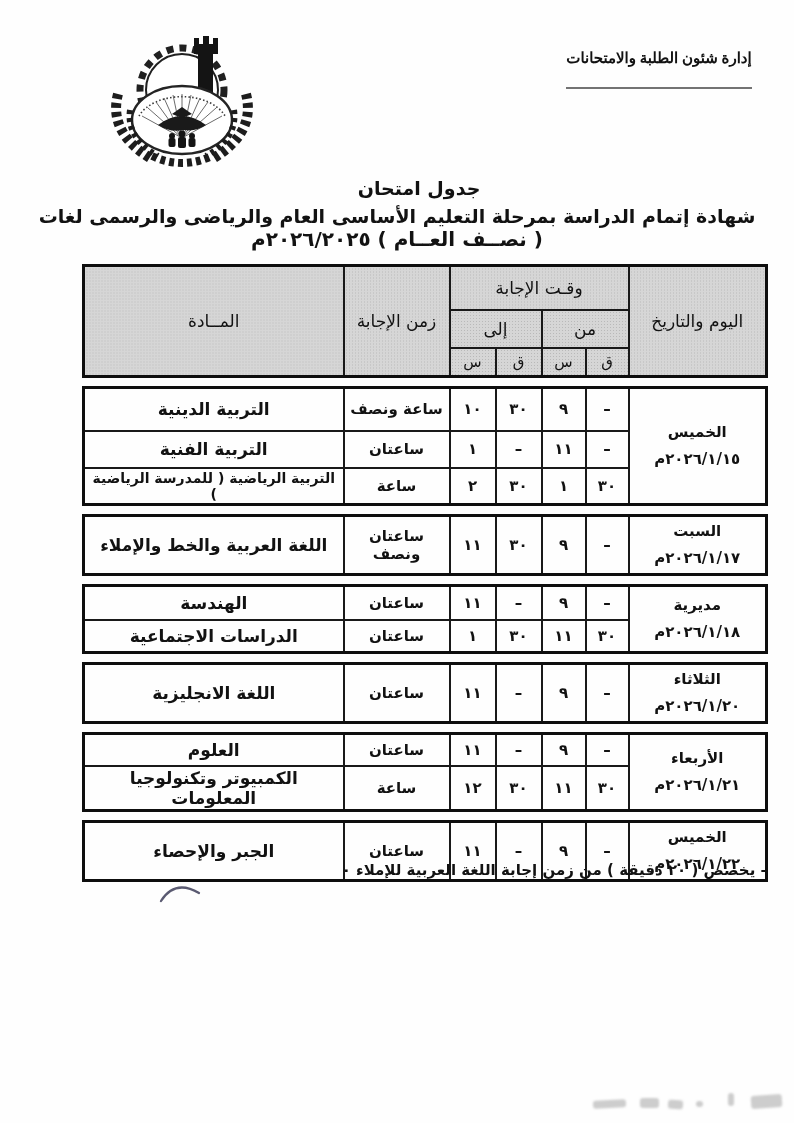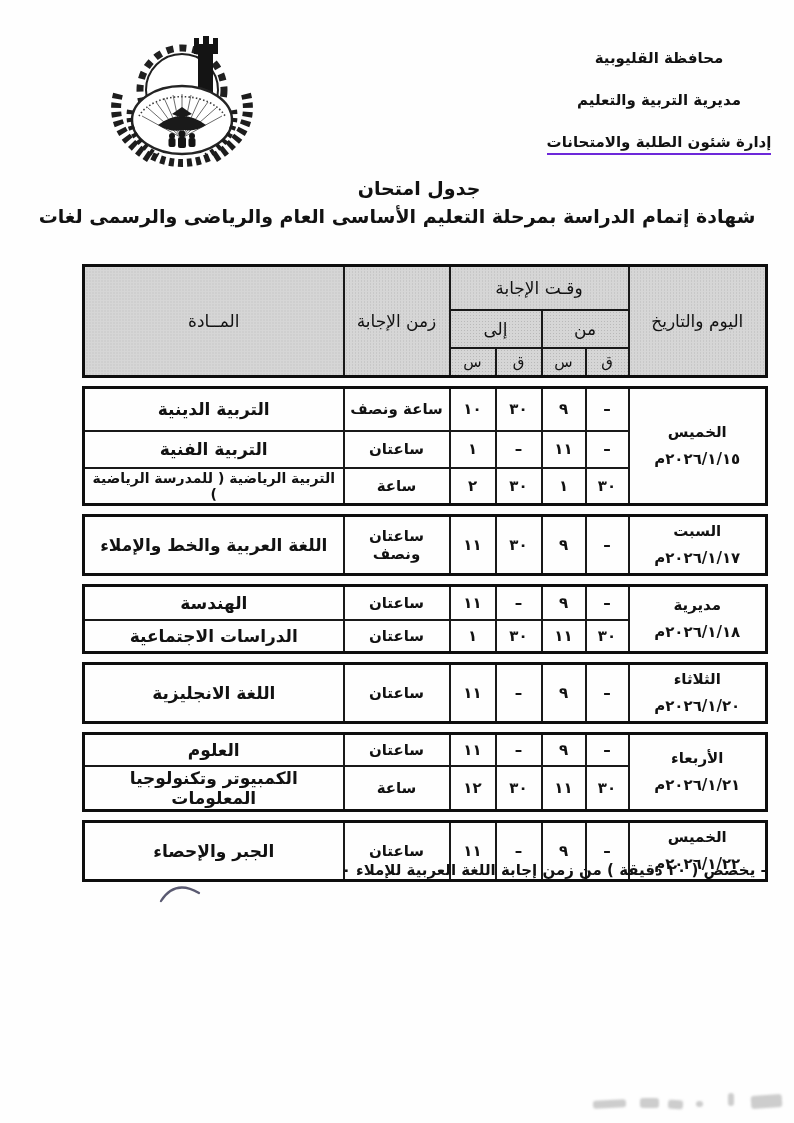--- a/index.html
+++ b/index.html
@@ -13,21 +13,21 @@
     font-family:"DejaVu Sans",sans-serif;
     font-weight:bold;
     color:#121212;
   }
   
   .gov-header{
     position:absolute;top:48px;right:4px;width:262px;
     text-align:center;font-size:15px;line-height:20px;
   }
   .gov-header .line{margin-bottom:22px;white-space:nowrap;}
-  .gov-header .underlined span{border-bottom:2px solid #6d28d9;padding-bottom:2px;}
+  .gov-header .underlined span{border-bottom:2px solid #737373;padding-bottom:21px;font-family:Liberation Serif, serif;}
   
   .logo{position:absolute;top:28px;left:106px;width:152px;height:140px;}
   
   .title-block{position:absolute;top:177px;right:0;left:0;text-align:center;}
   .title-line1{font-size:19px;margin-bottom:6px;padding-left:44px;}
   .title-line2{font-size:19px;white-space:nowrap;}
   .title-line3{font-size:20px;white-space:nowrap;}
   
   .table-zone{position:absolute;top:264px;right:26px;width:686px;}
   table.sched{
@@ -62,22 +62,20 @@
   .s4{top:1101px;left:696px;width:7px;height:6px;}
   .s5{top:1093px;left:728px;width:6px;height:13px;}
   .s6{top:1095px;left:751px;width:31px;height:13px;transform:rotate(-4deg);}
 </style>
 </head>
 <body>
 
 <div class="page">
 
   <div class="gov-header">
-    <div class="line">محافظة القليوبية</div>
-    <div class="line">مديرية التربية والتعليم</div>
     <div class="line underlined"><span>إدارة شئون الطلبة والامتحانات</span></div>
   </div>
 
   <div class="logo">
     <svg viewBox="0 0 152 140" width="152" height="140" xmlns="http://www.w3.org/2000/svg">
 
       <circle cx="76" cy="62" r="42" fill="none" stroke="#202020" stroke-width="7" stroke-dasharray="7 6"></circle>
       <circle cx="76" cy="62" r="36" fill="#ffffff" stroke="#202020" stroke-width="2"></circle>
 
       <path d="M88 10 h5 v6 h4 v-8 h6 v8 h4 v-6 h5 v16 h-24 z" fill="#141414"></path>
@@ -116,20 +114,21 @@
       <path d="M140 66 Q 150 104 108 130" fill="none" stroke="#1d1d1d" stroke-width="10" stroke-dasharray="5 4"></path>
       <path d="M24 82 Q 20 110 52 128" fill="none" stroke="#1d1d1d" stroke-width="6" stroke-dasharray="4 4"></path>
       <path d="M128 82 Q 132 110 100 128" fill="none" stroke="#1d1d1d" stroke-width="6" stroke-dasharray="4 4"></path>
       <path d="M46 128 Q 76 142 106 128" fill="none" stroke="#1d1d1d" stroke-width="8" stroke-dasharray="5 4"></path>
     </svg>
   </div>
 
   <div class="title-block">
     <div class="title-line1">جدول امتحان</div>
     <div class="title-line2">شهادة إتمام الدراسة بمرحلة التعليم الأساسى العام والرياضى والرسمى لغات</div>
+    <div class="title-line3">( نصــف العــام ) ٢٠٢٦/٢٠٢٥م</div>
   </div>
 
   <div class="table-zone">
 
     <table class="sched">
       <colgroup>
           <col style="width:138px">
           <col style="width:43px">
           <col style="width:44px">
           <col style="width:46px">

